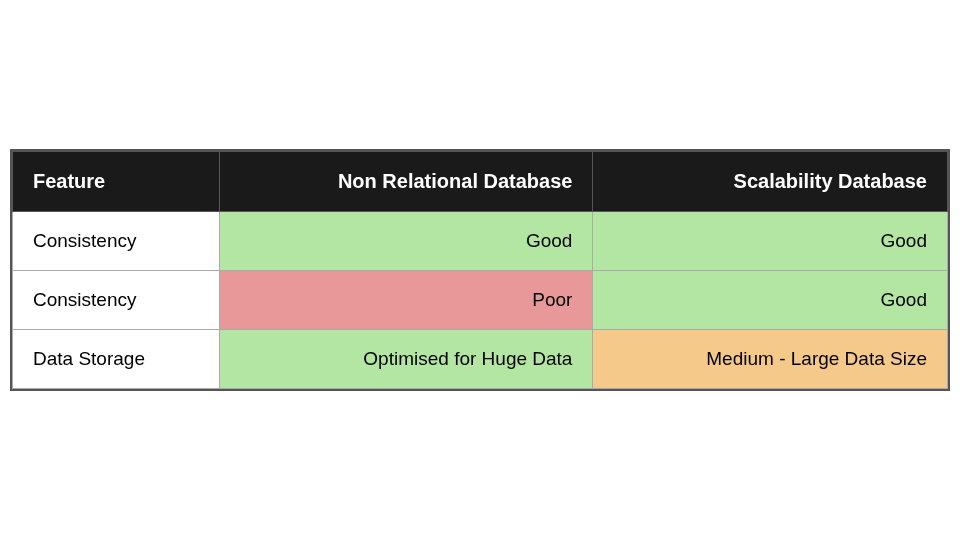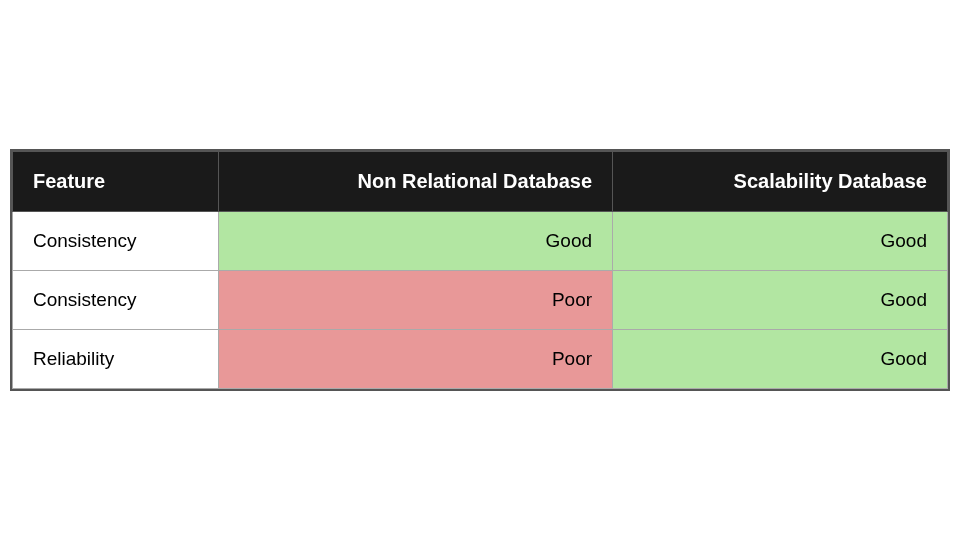--- a/index.html
+++ b/index.html
@@ -86,19 +86,19 @@
           <td>Consistency</td>
           <td class="green">Good</td>
           <td class="green">Good</td>
         </tr>
         <tr>
           <td>Consistency</td>
           <td class="red">Poor</td>
           <td class="green">Good</td>
         </tr>
         <tr>
-          <td>Reliability</td>
-          <td class="red">Poor</td>
-          <td class="green">Good</td>
+          <td>Data Storage</td>
+          <td class="green">Optimised for Huge Data</td>
+          <td class="orange">Medium - Large Data Size</td>
         </tr>
       </tbody>
   </table>
 </div>
 
 </body></html>

